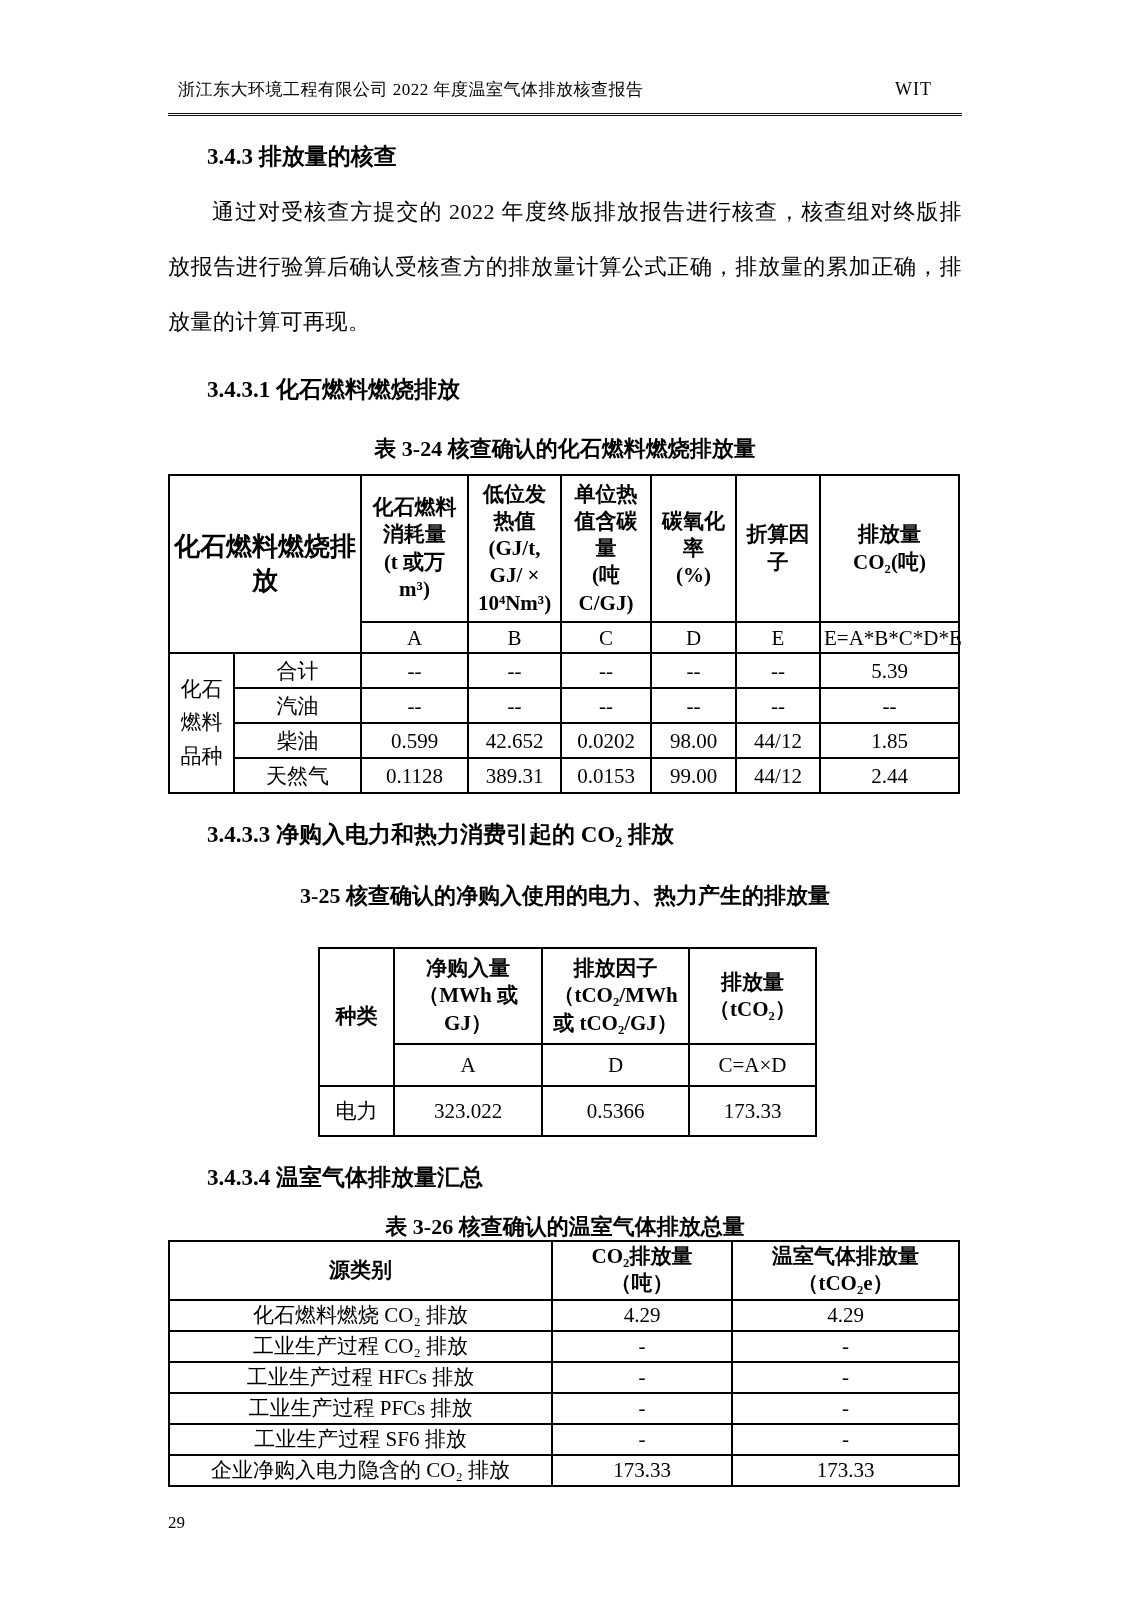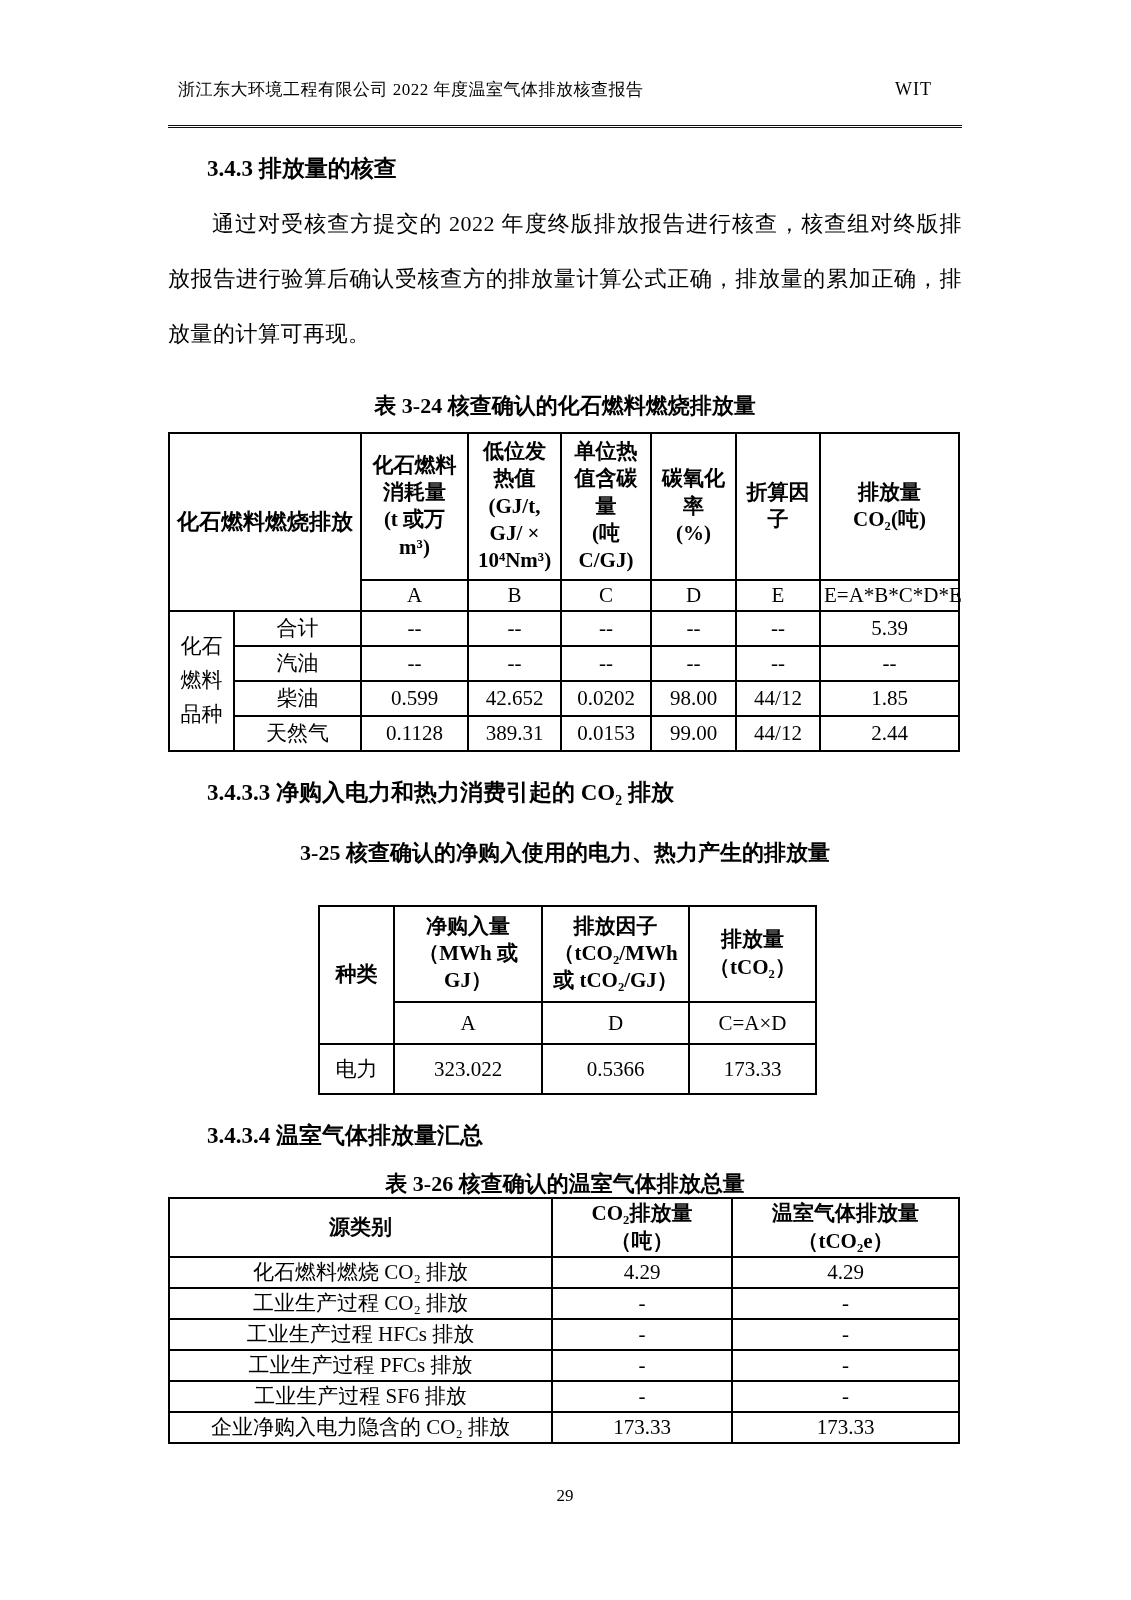--- a/index.html
+++ b/index.html
@@ -11,21 +11,21 @@
     color:#000;
     font-family:"Liberation Serif","DejaVu Serif",serif;
     overflow:hidden;
   }
   .content { width:794px; margin:0 auto 0 168px; }
 
   
   .page-header {
     margin-top:78px;
     display:flex; justify-content:space-between; align-items:baseline;
-    padding:0 30px 24px 10px;
+    padding:0 30px 12px 10px;
     border-bottom:3px double #111;
     font-size:17px; letter-spacing:.5px;
   }
   .page-header .logo { font-size:18px; letter-spacing:1px; }
 
   h2.sec {
     font-size:23px; font-weight:bold;
     margin:28px 0 0 39px;
     line-height:1.15;
   }
@@ -45,52 +45,53 @@
 
   table { border-collapse:collapse; table-layout:fixed; font-size:21px; }
   td,th { border:2px solid #000; text-align:center; vertical-align:middle; padding:1px 3px; }
   th { font-weight:bold; white-space:pre-line; line-height:1.3; }
   td { line-height:1.25; }
 
   .t24 { margin-top:12px; width:790px; }
   .t24 .hdr-row { height:147px; }
   .t24 .letter-row td { height:31px; }
   .t24 .data-row td { height:35px; }
-  .t24 .corner { font-size:22px;margin-left:34px; }
+  .t24 .corner { font-size:26px;margin-left:34px; }
   .t24 .vlabel { white-space:pre-line; line-height:1.6; font-size:21px;font-family:Liberation Serif, serif; }
 
   .h3433 { margin-top:14px; }
   .t25 { margin-top:38px; width:497px; margin-left:150px; }
   .t25 .hdr-row th { height:96px; }
   .t25 .letter-row td { height:42px; }
   .t25 .data-row td { height:50px; }
   .t25 .corner { font-size:21px; }
 
   .h3434 { margin-top:12px; }
   .t26 { width:790px;padding-left:37px; }
   .t26 .hdr-row th { height:57px; }
   .t26 .data-row td { height:31px; }
 
-  .page-footer { text-align:center; margin-top:42px; font-size:17px; }
+  .page-footer { text-align:left; margin-top:26px; font-size:17px; }
 </style>
 </head>
 <body>
 
 <div class="page">
   <div class="content">
 
     <div class="page-header">
       <span>浙江东大环境工程有限公司 2022 年度温室气体排放核查报告</span>
       <span class="logo">WIT</span>
     </div>
 
     <h2 class="sec">3.4.3 排放量的核查</h2>
 
     <p class="body-par">通过对受核查方提交的 2022 年度终版排放报告进行核查，核查组对终版排放报告进行验算后确认受核查方的排放量计算公式正确，排放量的累加正确，排放量的计算可再现。</p>
 
+    <h2 class="sec">3.4.3.1 化石燃料燃烧排放</h2>
 
     <div class="caption cap24">表 3-24 核查确认的化石燃料燃烧排放量</div>
 
     <table class="t24">
       <colgroup>
         <col style="width:65px">
           <col style="width:127px">
           <col style="width:107px">
           <col style="width:93px">
         <col style="width:90px">

